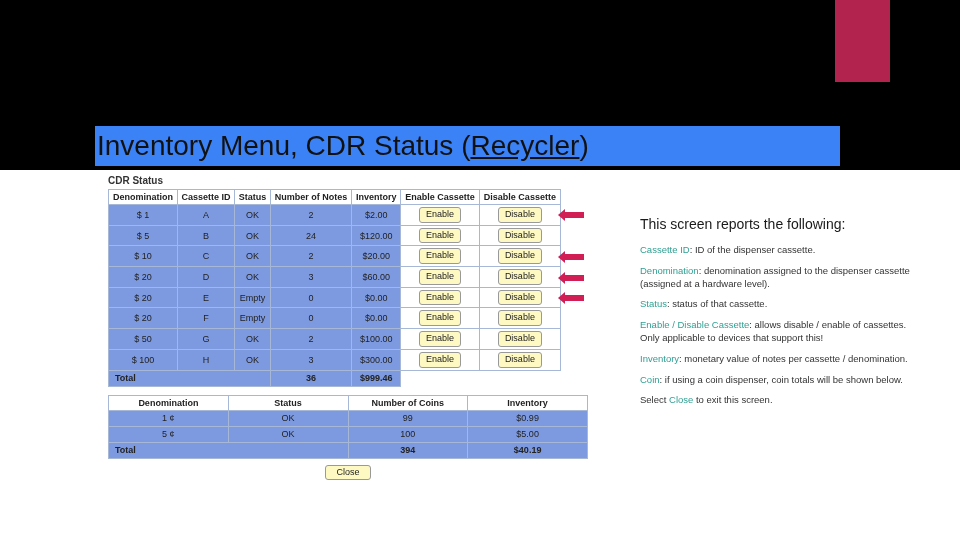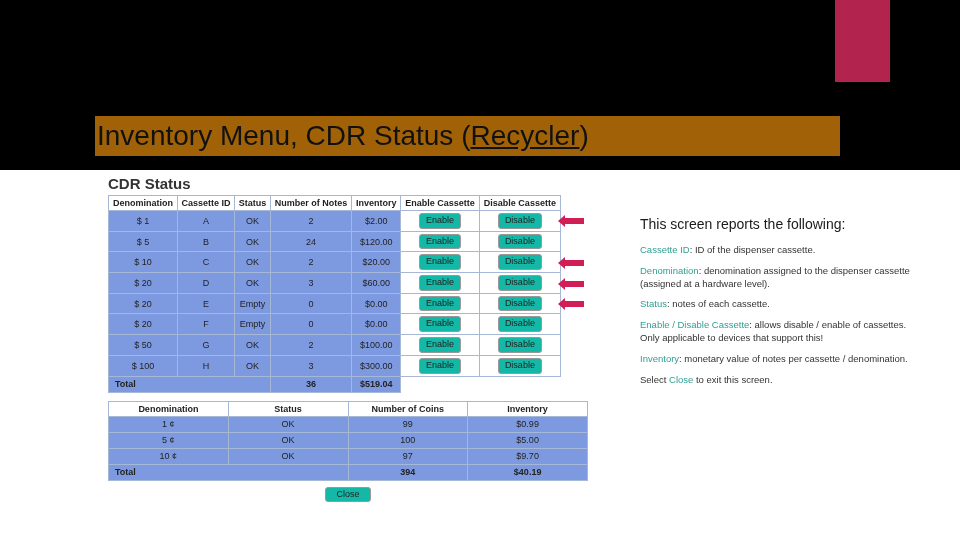--- a/index.html
+++ b/index.html
@@ -20,40 +20,40 @@
   .accent-tab {
     position: absolute;
     top: 0;
     right: 70px;
     width: 55px;
     height: 82px;
     background: #b2244d;
   }
   .slide-title {
     position: absolute;
-    top: 116px;
+    top: 126px;
     left: 95px;
     right: 120px;
     font-size: 28px;
     font-weight: 400;
     color: #111;
-    background: #a16207;
+    background: #3b82f6;
     padding: 4px 2px;
   }
   .slide-title .under { text-decoration: underline; }
   .content-area {
     position: absolute;
     top: 175px;
     left: 108px;
     width: 480px;
   }
   .panel-title {
     font-weight: 700;
     color: #333;
-    font-size: 15px;
+    font-size: 10px;
     margin-bottom: 3px;
   }
   table.data {
     border-collapse: collapse;
     width: 100%;
     font-size: 9px;
     color: #222;
   }
   table.data th, table.data td {
     border: 1px solid #a7b7d6;
@@ -65,21 +65,21 @@
     background: #fff;
     font-weight: 700;
   }
   table.notes td { background: #7d9ae0; height: 16px; }
   table.notes td.white, table.notes tr.header th { background: #fff; }
   table.notes tr.total td { background: #7d9ae0; font-weight: 700; }
   .btn-sm {
     display: inline-block;
     border: 1px solid #999;
     border-radius: 3px;
-    background: #14b8a6;
+    background: #fef9c3;
     padding: 1px 6px;
     font-size: 9px;
     color: #222;
     line-height: 1.3;
   }
   table.coins { margin-top: 8px; }
   table.coins td { background: #7d9ae0; height:16px; }
   table.coins tr.header th { background: #fff; }
   table.coins tr.total td { background: #7d9ae0; font-weight: 700; }
   .close-area {
@@ -231,21 +231,21 @@
           <td>$300.00</td>
           <td class="white" style="background:#fff;"><span class="btn-sm">Enable</span></td>
           <td class="white" style="background:#fff;"><span class="btn-sm">Disable</span></td>
           <td class="arrow-col" style="border:none;background:transparent;"></td>
         </tr>
       </tbody>
     <tbody>
         <tr class="total">
       <td colspan="3" style="text-align:left;padding-left:6px;">Total</td>
       <td>36</td>
-      <td>$519.04</td>
+      <td>$999.46</td>
       <td style="background:#fff;border:none;"></td>
       <td style="background:#fff;border:none;"></td>
       <td style="border:none;background:transparent;"></td>
     </tr>
   </tbody>
     </table>
 
   <table class="data coins">
     <tbody>
         <tr class="header">
@@ -261,46 +261,41 @@
           <td>OK</td>
           <td>99</td>
           <td>$0.99</td>
         </tr>
         <tr>
           <td>5 ¢</td>
           <td>OK</td>
           <td>100</td>
           <td>$5.00</td>
         </tr>
-        <tr>
-          <td>10 ¢</td>
-          <td>OK</td>
-          <td>97</td>
-          <td>$9.70</td>
-        </tr>
       </tbody>
     <tbody>
         <tr class="total">
       <td colspan="2" style="text-align:left;padding-left:6px;">Total</td>
       <td>394</td>
       <td>$40.19</td>
     </tr>
   </tbody>
     </table>
 
   <div class="close-area">
     <span class="btn-sm">Close</span>
   </div>
 </div>
 
 <div class="desc">
   <p class="intro">This screen reports the following:</p>
   <div id="desc-items">
       <p><span class="term">Cassette ID</span><span>: ID of the dispenser cassette.</span></p>
       <p><span class="term">Denomination</span><span>: denomination assigned to the dispenser cassette (assigned at a hardware level).</span></p>
-      <p><span class="term">Status</span><span>: notes of each cassette.</span></p>
+      <p><span class="term">Status</span><span>: status of that cassette.</span></p>
       <p><span class="term">Enable / Disable Cassette</span><span>: allows disable / enable of cassettes. Only applicable to devices that support this!</span></p>
       <p><span class="term">Inventory</span><span>: monetary value of notes per cassette / denomination.</span></p>
+      <p><span class="term">Coin</span><span>: if using a coin dispenser, coin totals will be shown below.</span></p>
     </div>
   <p>
     <span>Select </span><span class="term">Close</span><span> to exit this screen.</span>
   </p>
 </div>
 
 </body></html>

